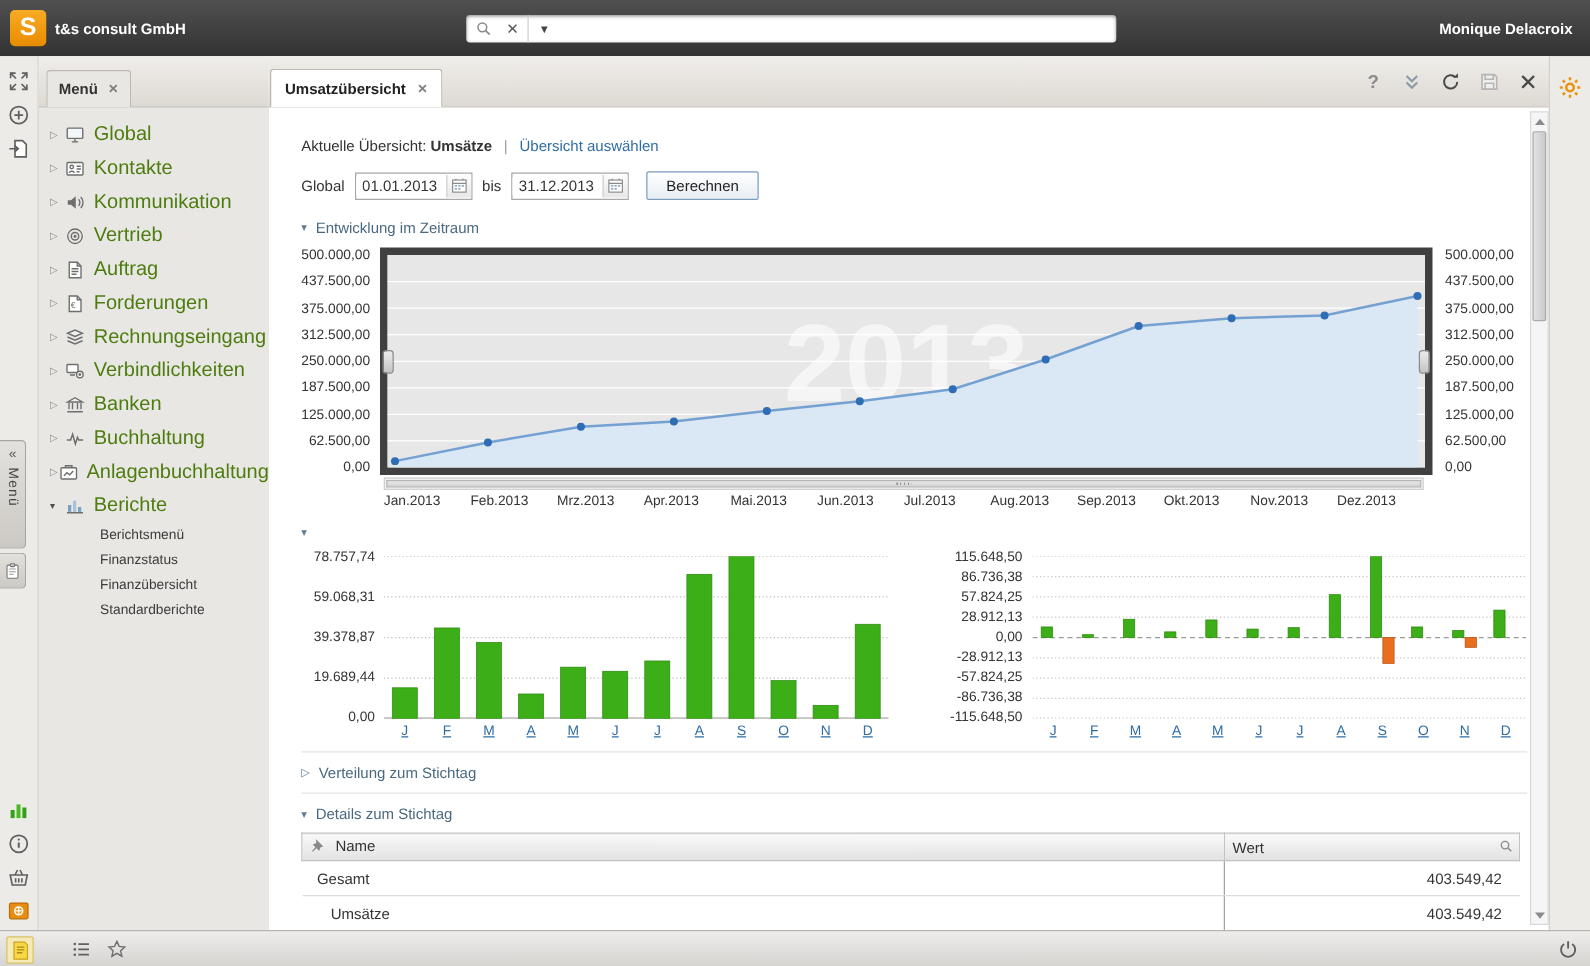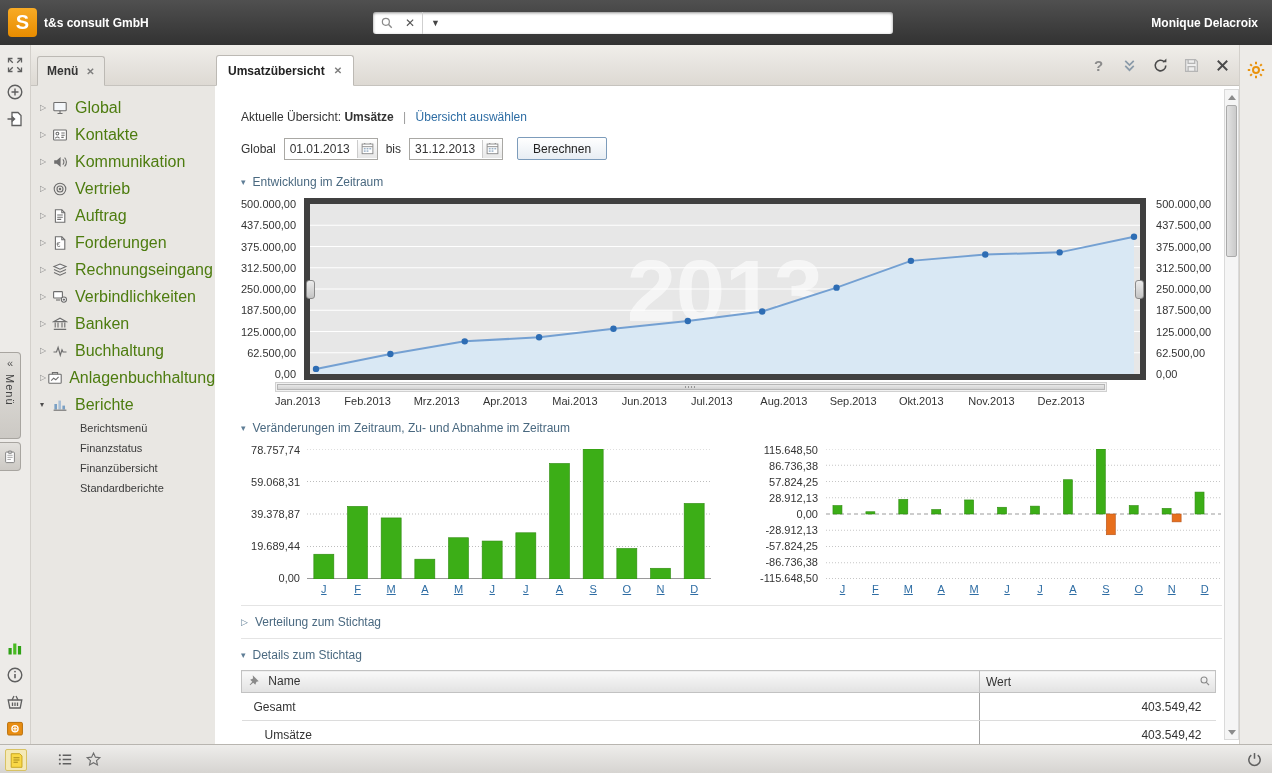--- a/index.html
+++ b/index.html
@@ -80,21 +80,21 @@
   .sec4{margin-top:9px;border-top:1px solid #e4e4e4;padding-top:9px}
 
   
   .linechart-row{display:flex;margin-top:9px;align-items:flex-end}
   .yticks{display:flex;flex-direction:column;justify-content:space-between;font-size:11px;color:#333}
   .yt-left{width:66px;height:182px;margin-top:-5px;text-align:right;padding-right:8px;box-sizing:border-box}
   .yt-right{width:84px;height:182px;margin-top:-5px;text-align:left;padding-left:10px;box-sizing:border-box}
   .plotwrap{position:relative;width:830px;height:170px;border:6px solid #404040;flex:none}
   .handle{position:absolute;width:7px;height:17px;top:76px;background:linear-gradient(#ececec,#c4c4c4);border:1px solid #8a8a8a;border-radius:3px;cursor:ew-resize;z-index:3}
   .handle.hl{left:-4px}.handle.hr{right:-4px}
-  .sub-chart{margin-left:34px;width:832px}
+  .sub-chart{margin-left:66px;width:832px}
   .hscroll{height:10px;background:#f1f1f1;border:1px solid #d0d0d0;margin-top:2px;position:relative;box-sizing:border-box;cursor:pointer}
   .hthumb{position:absolute;left:1px;right:1px;top:1px;bottom:1px;background:linear-gradient(#e8e8e8,#d2d2d2);border:1px solid #b5b5b5;box-sizing:border-box}
   .hgrip{position:absolute;left:50%;top:1px;bottom:1px;width:12px;margin-left:-6px;background:repeating-linear-gradient(90deg,#949494 0 1px,transparent 1px 3px)}
   .xlabels{display:flex;font-size:11px;color:#333;margin-top:3px}
   .xlabels span{flex:1;text-align:left}
 
   
   .bars-row{display:flex;margin-top:14px;align-items:flex-start}
   .yt-b1{width:66px;height:140px;margin-top:-5px;text-align:right;padding-right:7px;box-sizing:border-box}
   .yt-b2{width:85px;height:140px;margin-top:-5px;text-align:right;padding-right:8px;box-sizing:border-box;margin-left:30px}
@@ -557,21 +557,20 @@
             <span>Aug.2013</span>
             <span>Sep.2013</span>
             <span>Okt.2013</span>
             <span>Nov.2013</span>
             <span>Dez.2013</span>
           </div>
       </div>
 
       <div class="sec-head sec2">
         <span class="sec-arrow">▾</span>
-        <span>Veränderungen im Zeitraum, Zu- und Abnahme im Zeitraum</span>
       </div>
 
       <div class="bars-row">
         <div class="yticks yt-b1" id="b1y">
             <span>78.757,74</span>
             <span>59.068,31</span>
             <span>39.378,87</span>
             <span>19.689,44</span>
             <span>0,00</span>
           </div>

